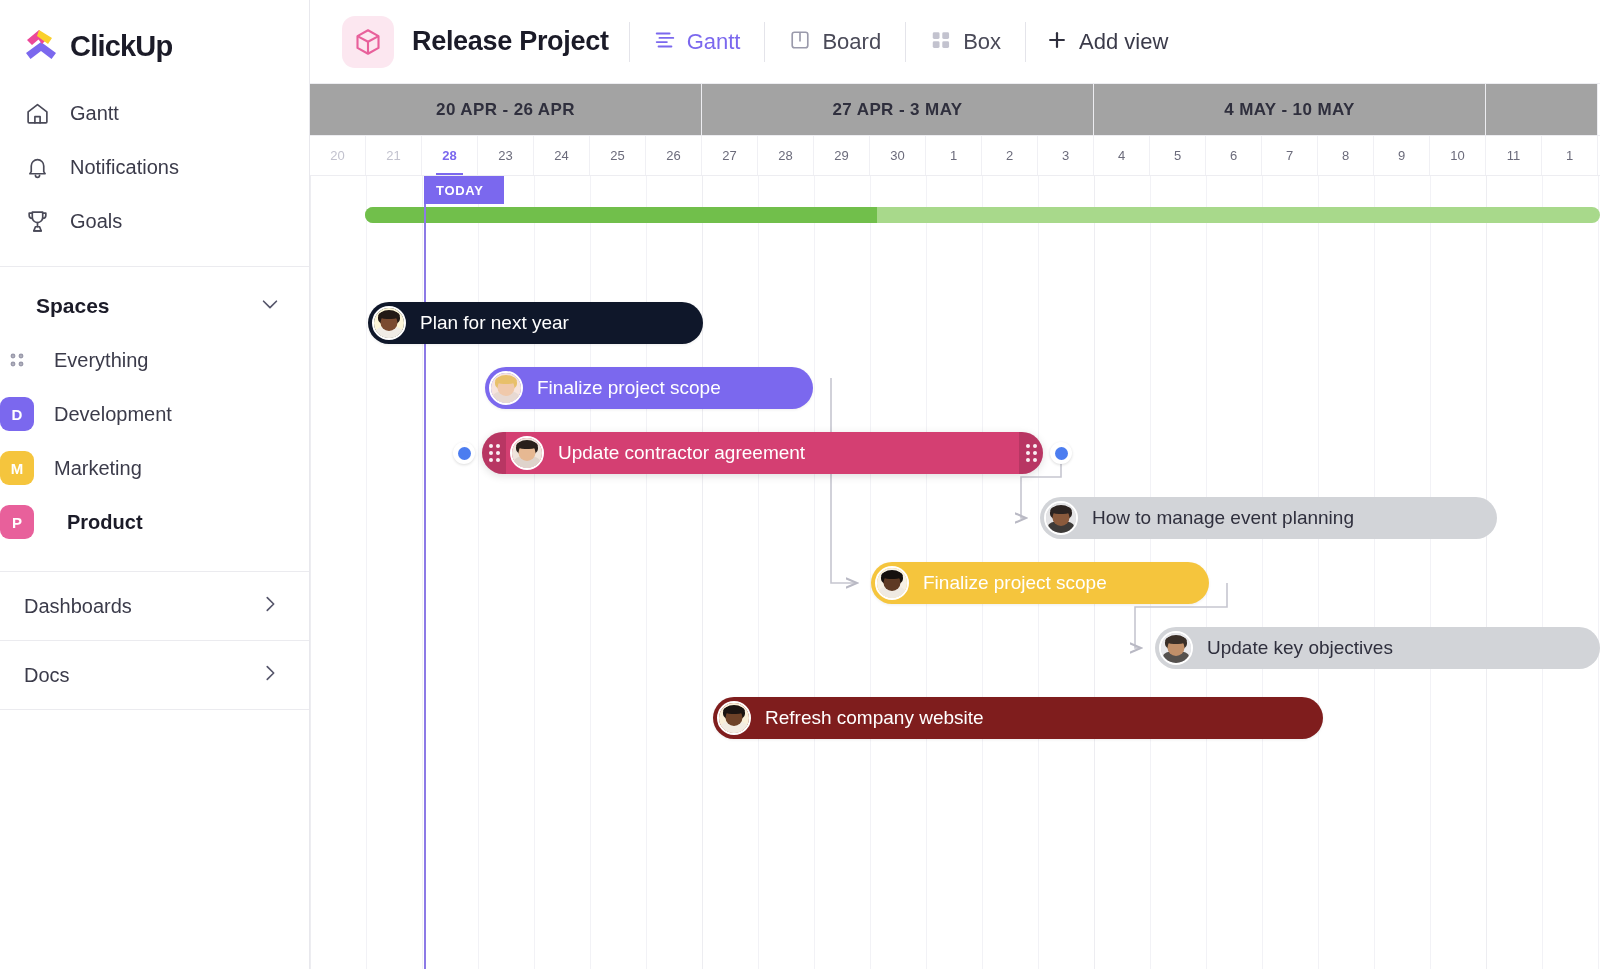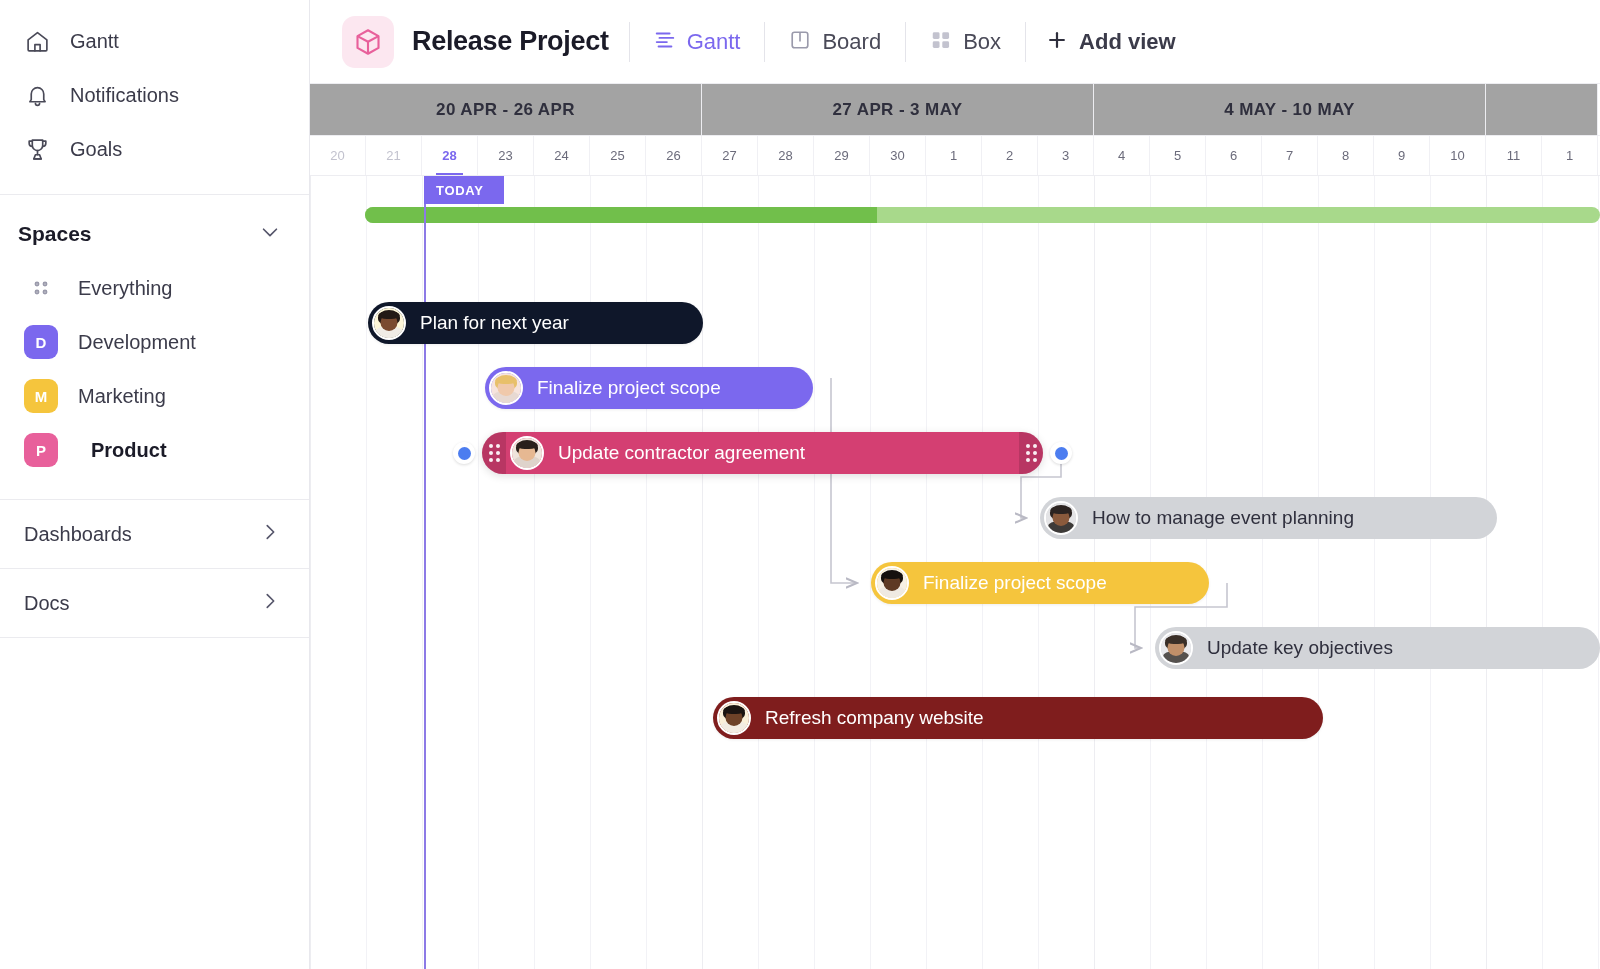--- a/index.html
+++ b/index.html
@@ -28,25 +28,25 @@
     display: flex; align-items: center; gap: 20px;
     height: 54px; padding-left: 24px; cursor: pointer;
   }
   .nav-ico { width: 26px; height: 26px; flex: 0 0 26px; display: flex; align-items: center; justify-content: center; }
   .nav-label { font-size: 20px; color: #3b3b4a; font-weight: 400; }
 
   .divider { height: 1px; background: #ebebef; margin: 10px 0 0 0; }
 
   .spaces-head {
     display: flex; align-items: center; justify-content: space-between;
-    padding: 26px 28px 14px 18px; cursor: pointer;
+    padding: 26px 28px 14px 36px; cursor: pointer;
   }
   .spaces-title { font-size: 21px; font-weight: 700; color: #1b1b28; }
 
-  .space-item { display: flex; align-items: center; gap: 20px; height: 54px; padding-left: 24px; cursor: pointer; }
+  .space-item { display: flex; align-items: center; gap: 20px; height: 54px; cursor: pointer; }
   .space-badge {
     width: 34px; height: 34px; border-radius: 9px; flex: 0 0 34px;
     display: flex; align-items: center; justify-content: center;
     color: #fff; font-size: 15px; font-weight: 700;
   }
   .space-label { font-size: 20px; color: #3b3b4a; }
   .space-label.bold { font-weight: 700; color: #1b1b28; margin-left: 13px; }
 
   .folder-item {
     display: flex; align-items: center; justify-content: space-between;
@@ -63,21 +63,21 @@
   }
   .proj-icon {
     width: 52px; height: 52px; border-radius: 13px; background: #fce7f0;
     display: flex; align-items: center; justify-content: center; flex: 0 0 52px;
   }
   .proj-title { font-size: 27px; font-weight: 700; color: #1b1b28; margin-left: 18px; letter-spacing: -0.3px; }
   .vsep { width: 1px; height: 40px; background: #e4e4ea; margin: 0 20px; }
   .view-tab { display: flex; align-items: center; gap: 11px; cursor: pointer; padding: 6px 4px; }
   .view-tab .vlabel { font-size: 22px; color: #4a4a58; }
   .view-tab.active .vlabel { color: #7b68ee; font-weight: 500; }
-  .addview { display: flex; align-items: flex-start; gap: 11px; cursor: pointer; font-weight: bold; }
+  .addview { display: flex; align-items: flex-start; gap: 11px; cursor: pointer; }
   .addview .vlabel { font-size: 22px; color: #3b3b4a; }
 
   
   .tl-weeks { display: flex; height: 52px; border-bottom: 1px solid #ededf1; }
   .tl-week {
     display: flex; align-items: center; justify-content: center;
     font-size: 17px; font-weight: 700; color: #2f2f3d; letter-spacing: 0.4px;
     border-right: 1px solid #ededf1; background: #a3a3a3;
   }
   .tl-days { display: flex; height: 40px; border-bottom: 1px solid #ededf1; }
@@ -154,20 +154,30 @@
   .face .hair { position: absolute; left: 50%; transform: translateX(-50%); border-radius: 50% 50% 40% 40%; }
   .face .body { position: absolute; bottom: 0; left: 50%; transform: translateX(-50%); border-radius: 44% 44% 0 0; }
 </style>
 </head>
 <body>
 
 <div id="app">
 
   <aside class="sidebar">
 
+    <div class="logo-row">
+      <span class="logo-mark">
+        <svg width="38" height="38" viewBox="0 0 38 38">
+          <path d="M4 26 L19 15 L34 26 L29.5 32 L19 24 L8.5 32 Z" fill="#7b68ee"></path>
+          <path d="M5 13 L17 3 L25 12 L20 17 L16.5 12.5 L10 18 Z" fill="#ec4899"></path>
+          <path d="M17 3 L30 11 L26 17 L15 9 Z" fill="#fad02c"></path>
+        </svg>
+      </span>
+      <span class="logo-text">ClickUp</span>
+    </div>
 
     <div class="nav-list">
       <div class="nav-item">
         <span class="nav-ico">
           <svg width="25" height="25" viewBox="0 0 24 24" fill="none" stroke="#4a4a58" stroke-width="1.6" stroke-linecap="round" stroke-linejoin="round">
             <path d="M3 10.5 L12 3.5 L21 10.5 V20 a1 1 0 0 1-1 1 H4 a1 1 0 0 1-1-1 Z"></path>
             <path d="M9.5 21 v-6 h5 v6"></path>
           </svg>
         </span>
         <span class="nav-label">Gantt</span>

